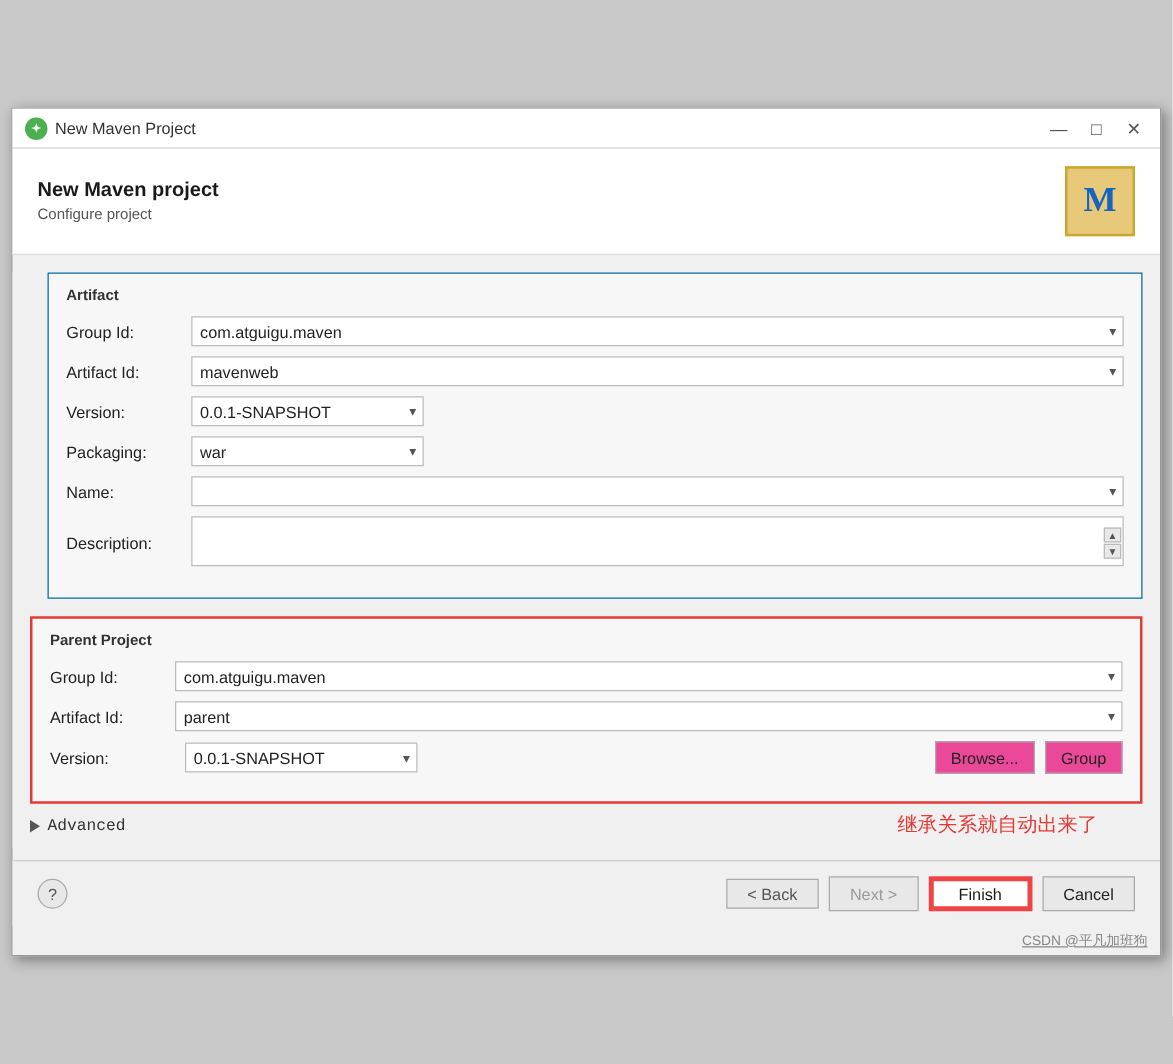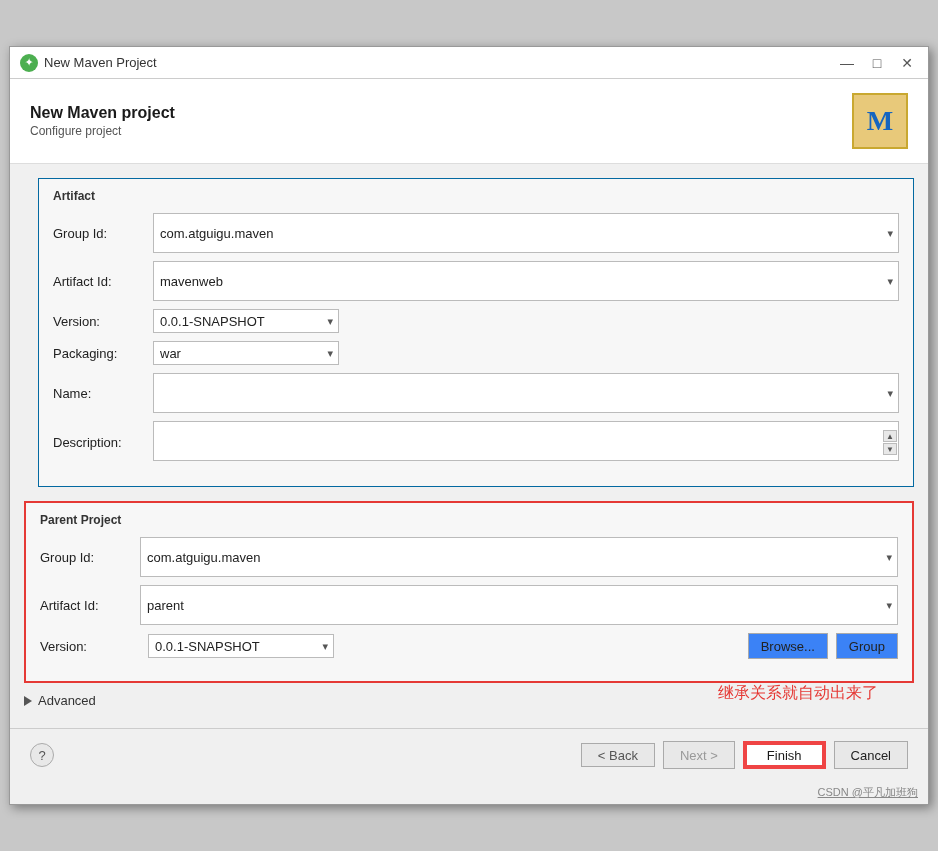--- a/index.html
+++ b/index.html
@@ -132,21 +132,21 @@
     .select-wrapper::after {
       content: '▾';
       position: absolute;
       right: 6px;
       pointer-events: none;
       color: #555;
       font-size: 11px;
     }
     .select-wrapper select {
       width: 100%;
-      height: 40px;
+      height: 24px;
       border: 1px solid #bbb;
       background: #fff;
       padding: 0 20px 0 6px;
       font-size: 13px;
       color: #222;
       appearance: none;
       -webkit-appearance: none;
       cursor: pointer;
     }
     .small-select-wrapper {
@@ -224,21 +224,21 @@
       align-items: center;
       gap: 8px;
     }
     .version-row .small-select-wrapper {
       flex-shrink: 0;
     }
     .btn {
       height: 26px;
       padding: 0 12px;
       border: 1px solid #aaa;
-      background: #3b82f6;
+      background: #ec4899;
       cursor: pointer;
       font-size: 13px;
       color: #222;
     }
     .advanced-row {
       display: flex;
       align-items: center;
       padding: 10px 14px;
       gap: 6px;
     }
@@ -444,21 +444,21 @@
           <select>
             <option value="0.0.1-SNAPSHOT">0.0.1-SNAPSHOT</option>
           </select>
         </div>
         <div style="flex:1"></div>
         <button class="btn">Browse...</button>
         <button class="btn">Group</button>
       </div>
     </div>
 
-    <div style="display:flex; ">
+    <div style="display:flex; align-items:center;font-family:Liberation Mono, monospace;">
       <div class="advanced-row">
         <div class="triangle"></div>
         <span class="advanced-label">Advanced</span>
       </div>
       <span class="annotation">继承关系就自动出来了</span>
     </div>
 
   </div>
 
   <div class="dialog-footer">

